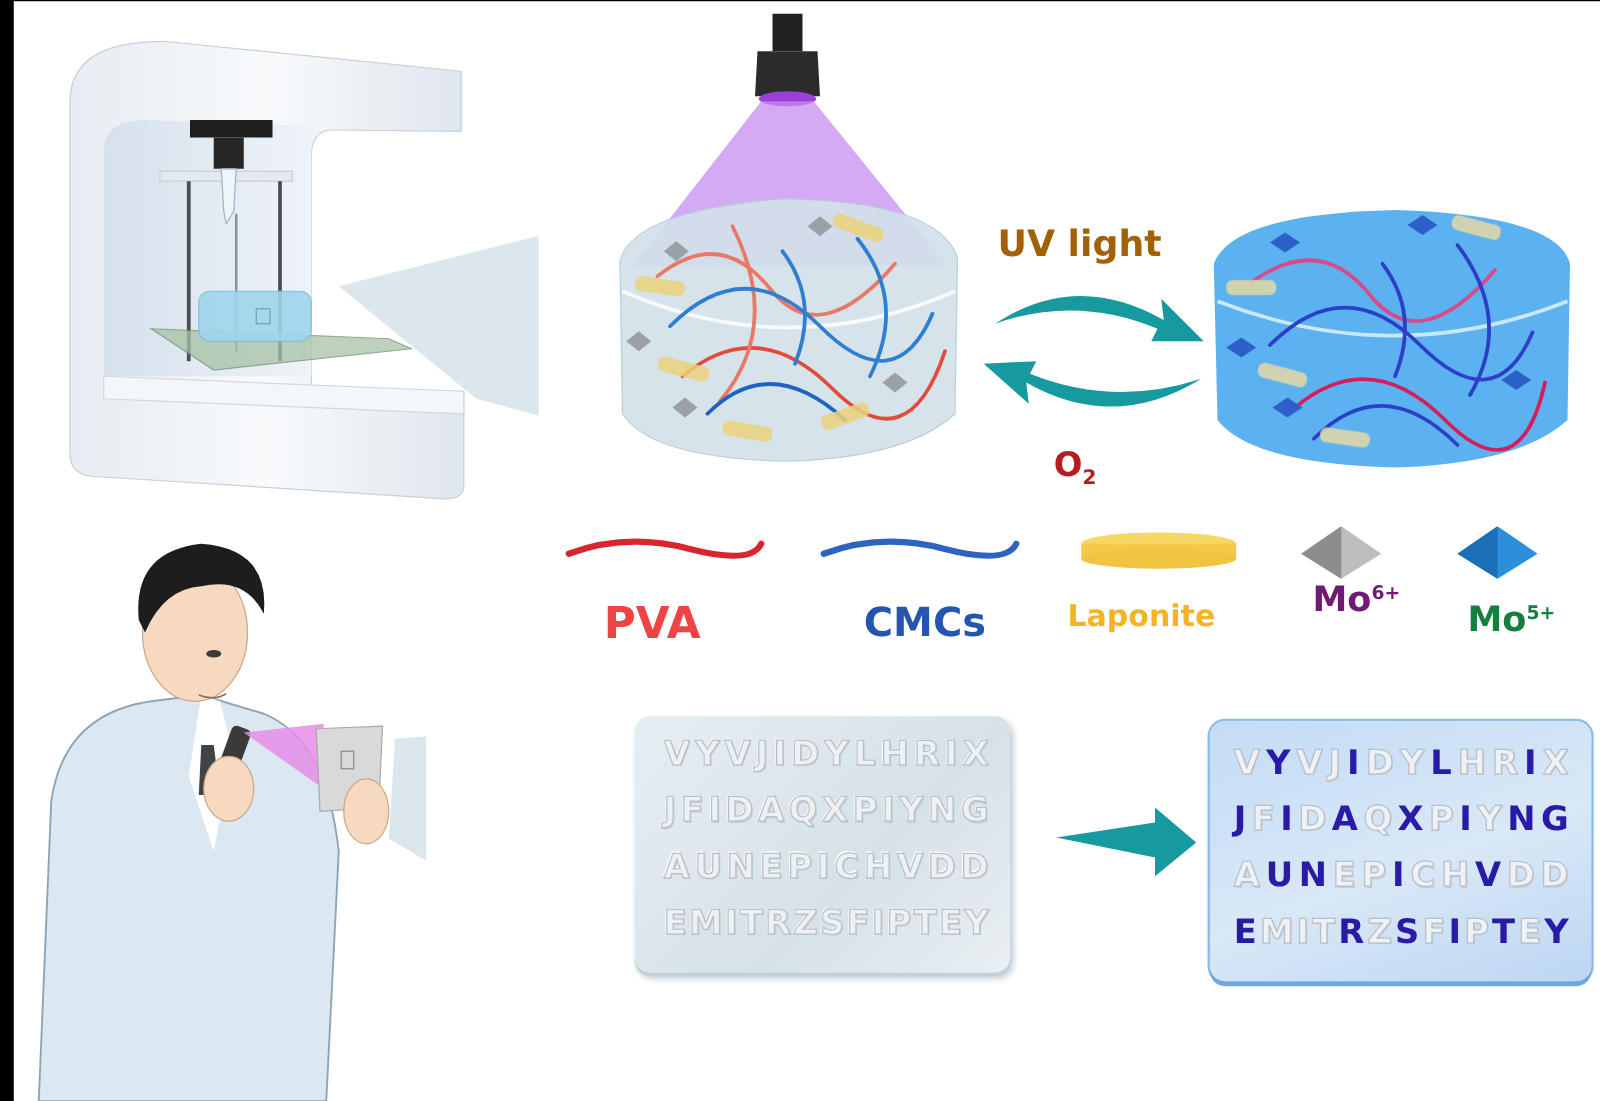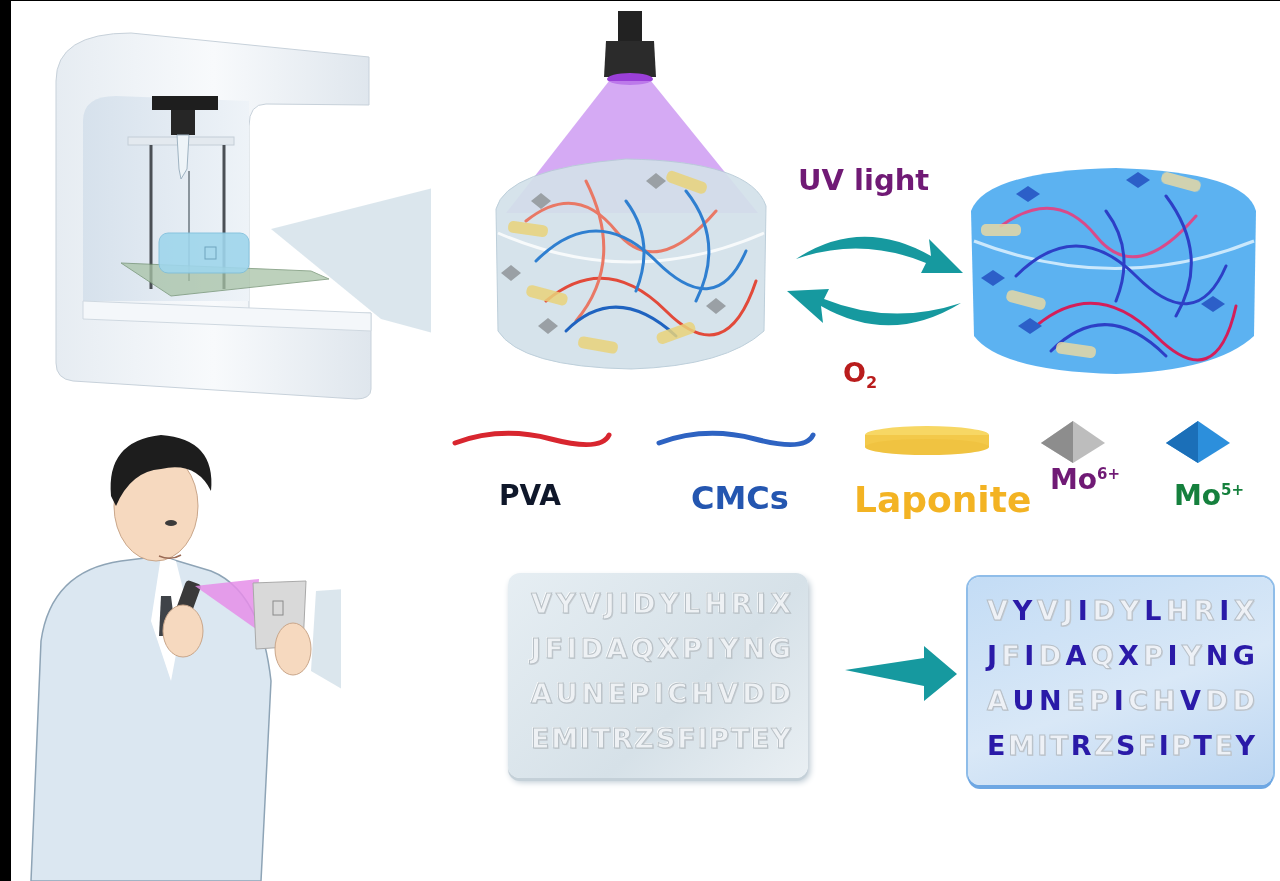--- a/index.html
+++ b/index.html
@@ -81,21 +81,21 @@
     </g>
     <g fill="#9aa0a5">
       <polygon points="180,180 190,172 200,180 190,188"></polygon>
       <polygon points="65,200 75,192 85,200 75,208"></polygon>
       <polygon points="35,272 45,264 55,272 45,280"></polygon>
       <polygon points="240,305 250,297 260,305 250,313"></polygon>
       <polygon points="72,325 82,317 92,325 82,333"></polygon>
     </g>
   </svg>
 
-  <div class="lbl" style="left: 787px; top: 162px; font-size: 29px; color: #701a75;">UV light</div>
+  <div class="lbl" style="left: 787px; top: 177px; font-size: 29px; color: #a16207;">UV light</div>
   <svg class="abs" style="left:770;top:210" width="190" height="150">
     <path d="M15,48 Q80,5 150,45 L148,28 L182,62 L140,62 L145,52 Q80,25 15,48 Z" fill="#16999f"></path>
     <path d="M180,92 Q110,135 40,95 L42,112 L6,80 L48,78 L43,88 Q110,115 180,92 Z" fill="#16999f"></path>
   </svg>
   <div class="lbl" style="left: 832px; top: 356px; font-size: 27px; color: #b91c1c;">
     <span>O</span><span class="sub">2</span>
   </div>
 
   <svg class="abs" style="left:945;top:165" width="330" height="230">
     <path d="M15,45 Q30,5 160,2 Q290,6 300,45 L298,170 Q260,205 160,208 Q45,205 18,170 Z" fill="#53aef0" opacity="0.95"></path>
@@ -128,23 +128,23 @@
       <path d="M4,22 Q50,5 100,18 T158,14" fill="none" stroke="#d8262f" stroke-width="5" stroke-linecap="round"></path>
       <path d="M208,22 Q254,5 304,18 T362,14" fill="none" stroke="#2e63c2" stroke-width="5" stroke-linecap="round"></path>
       <ellipse cx="476" cy="14" rx="62" ry="9" fill="#f7d764"></ellipse>
       <rect x="414" y="14" width="124" height="12" fill="#f3c94a"></rect>
       <ellipse cx="476" cy="26" rx="62" ry="8" fill="#f0c341"></ellipse>
       <polygon points="590,22 622,0 654,22 622,42" fill="#bdbdbd"></polygon>
       <polygon points="590,22 622,0 622,42" fill="#8d8d8d"></polygon>
       <polygon points="715,22 747,0 779,22 747,42" fill="#2c8fdc"></polygon>
       <polygon points="715,22 747,0 747,42" fill="#1b6fb8"></polygon>
     </svg>
-    <div class="lbl" style="left:488px;top:478px;font-size:28px;color:#0f172a">PVA</div>
+    <div class="lbl" style="left:472px;top:478px;font-size:35px;color:#ef4444">PVA</div>
     <div class="lbl" style="left:680px;top:478px;font-size:32px;color:#2456b0">CMCs</div>
-    <div class="lbl" style="left:843px;top:478px;font-size:36px;color:#f3b323">Laponite</div>
+    <div class="lbl" style="left:843px;top:478px;font-size:24px;color:#f3b323">Laponite</div>
     <div class="lbl" style="left:1039px;top:462px;font-size:28px;color:#701a75">
       <span>Mo</span><span class="sup">6+</span>
     </div>
     <div class="lbl" style="left:1163px;top:478px;font-size:28px;color:#15803d">
       <span>Mo</span><span class="sup">5+</span>
     </div>
   </div>
 
   <svg class="abs" style="left:0;top:420" width="330" height="460">
 

